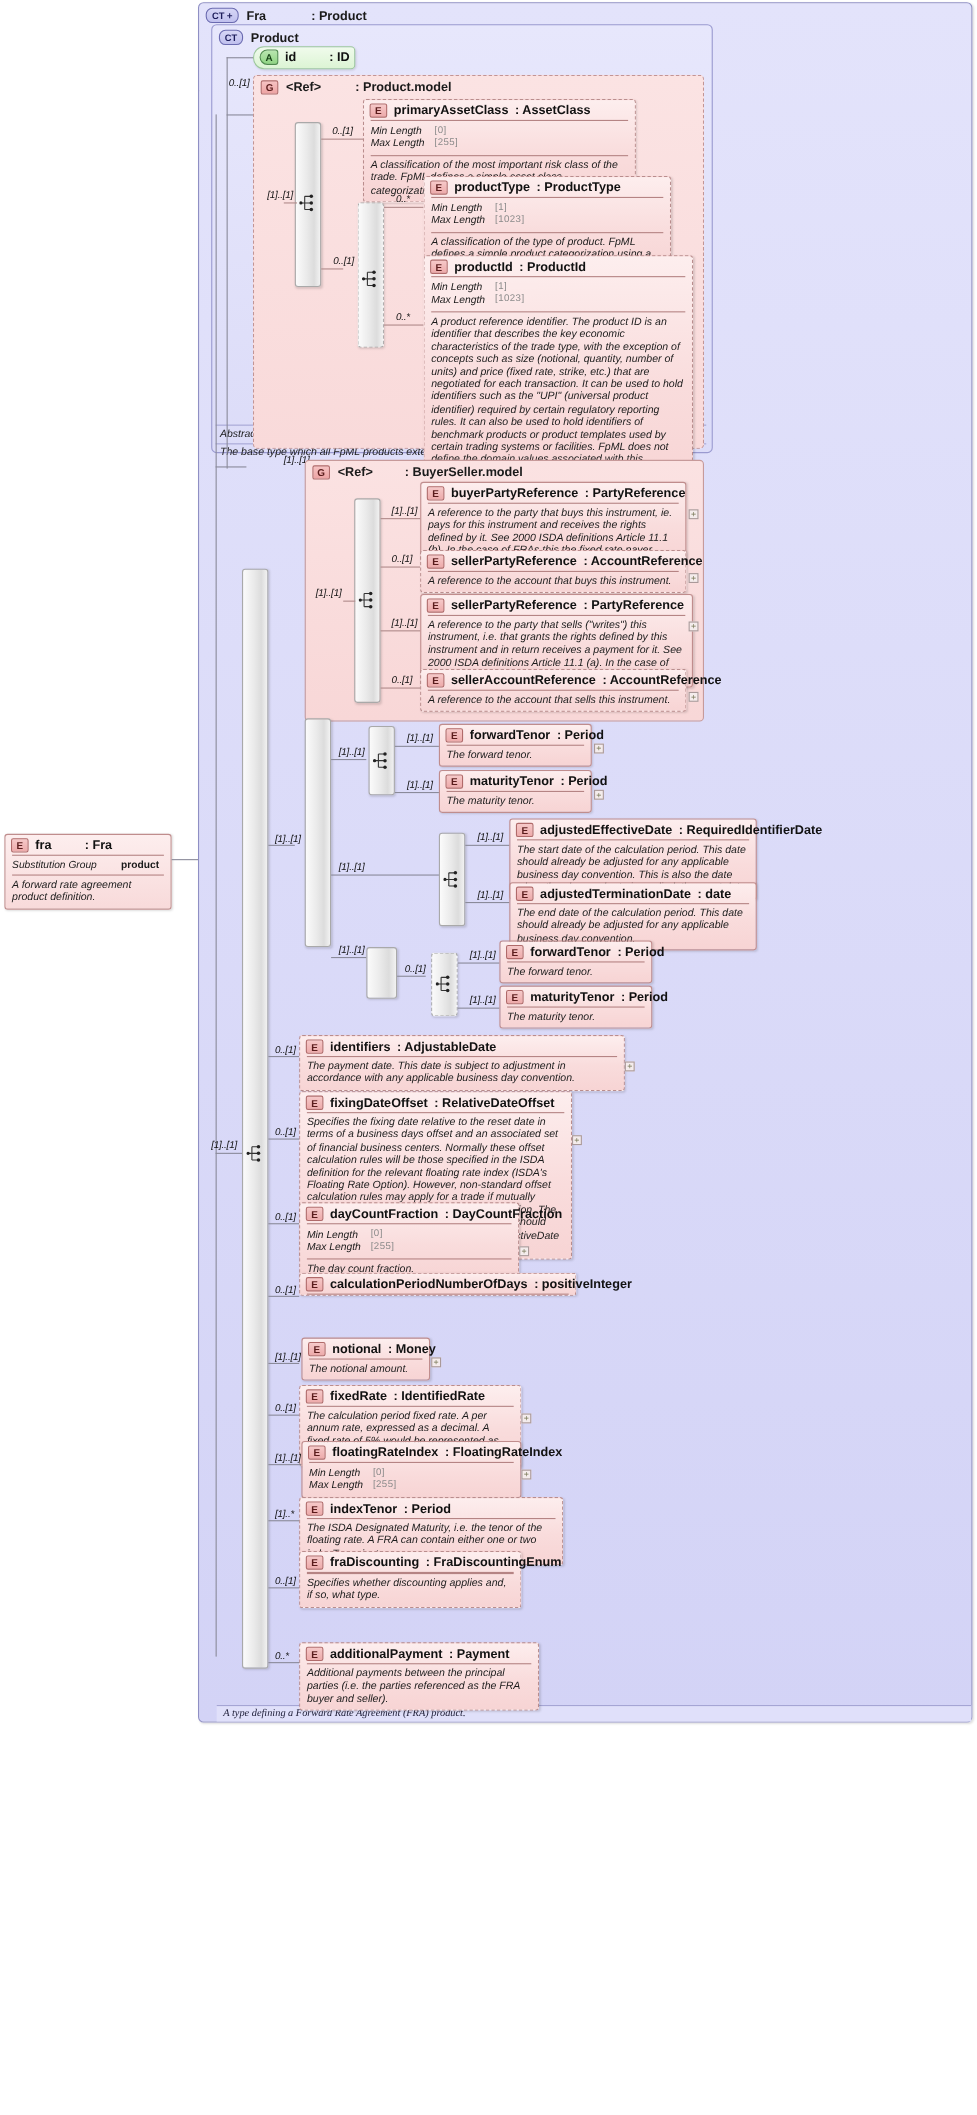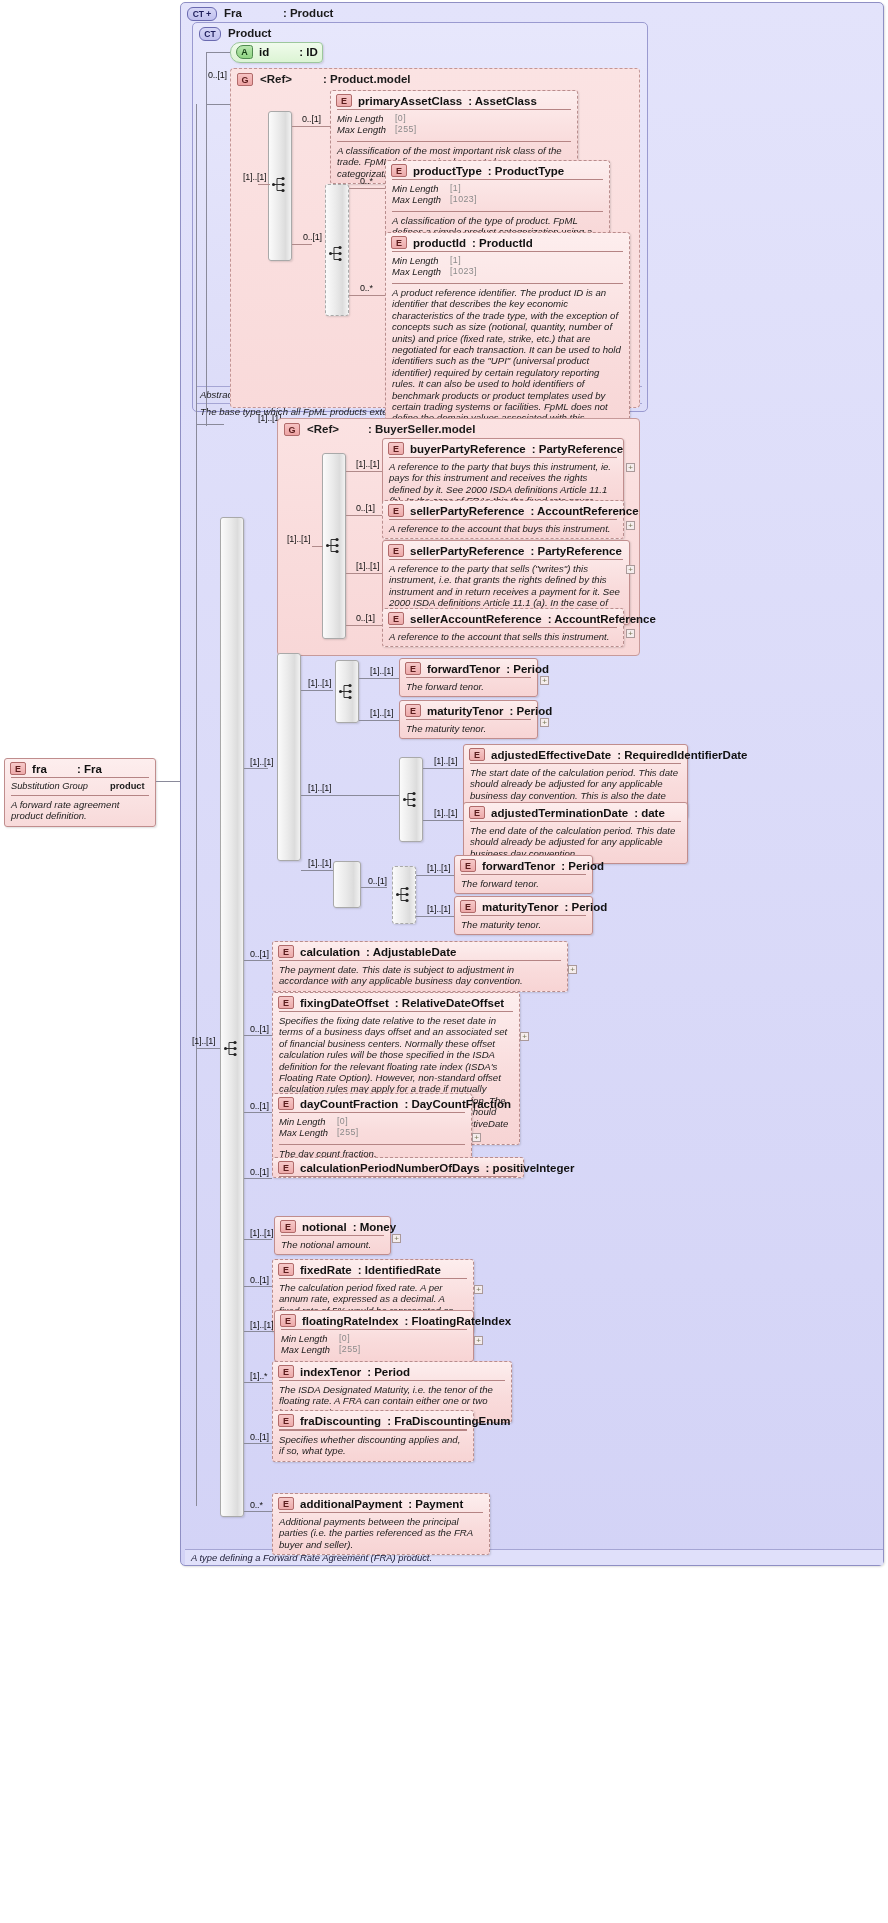--- a/index.html
+++ b/index.html
@@ -89,41 +89,41 @@
     background: linear-gradient(to bottom,#e7e7fc 0%, #dcdcf8 100%);
   }
   .cont.grp {
     border:1px dashed #c29595;
     background: linear-gradient(to bottom,#fbe3e3 0%, #f9dada 100%);
     border-radius:4px;
   }
   .cont.grp.solid { border-style:solid; border-color:#c79a9a;
     background: linear-gradient(to bottom,#fbe2e2 0%, #f8d7d7 100%); }
   .cont-hd {
-    display:flex; align-items:flex-start; gap:7px;
+    display:flex; align-items:flex-end; gap:7px;
     padding:4px 0 0 6px; font-weight:bold; font-size:11.5px;
   }
   .cont-ft {
-    position:absolute; left:4px; right:0; bottom:0;
+    position:absolute; left:16px; right:0; bottom:0;
     border-top:1px solid #a5a5d4;
     background:#e0e0fa;
-    font-style:italic; font-size:9.4px; padding:2px 6px; color:#20203a;
+    font-style:italic; font-size:9.4px; padding:2px 6px; color:#20203a;font-family:Liberation Serif, serif;
   }
   .abstract-row {
     position:absolute; font-size:9.5px;
   }
   .abstract-row .lbl { font-style:italic; }
   .abstract-row .val { font-weight:bold; }
 
   
   .hline { position:absolute; height:1px; background:#8a8a9a; }
   .vline { position:absolute; width:1px; background:#8a8a9a; }
   .hline.p { background:#b08a8a; }
   .card {
-    position:absolute; font-size:9px; color:#111;
+    position:absolute; font-style:italic; font-size:9px; color:#111;
     white-space:nowrap; letter-spacing:-.2px;text-align:right;
   }
 
   
   .seqbar {
     position:absolute;
     border:1px solid #a9a9a9; border-radius:3px;
     background: linear-gradient(to right,#fbfbfb 0%,#eaeaea 45%,#dcdcdc 75%,#f2f2f2 100%);
     box-shadow:1px 1px 2px rgba(0,0,0,.13);
   }
@@ -563,21 +563,21 @@
   <div class="node-body">
       <div class="desc">The maturity tenor.</div>
     </div>
 </div>
 
 <div class="hline" style="left:244px; top:960px; width:28px;"></div>
 <div class="card" style="left:250px; top:949px;">0..[1]</div>
 <div class="node opt" style="left:272px; top:941px; width:296px;">
   <div class="node-hd">
     <span class="bdg">E</span>
-    <span>calculation</span>
+    <span>identifiers</span>
     <span>: AdjustableDate</span>
   </div>
   <div class="node-sep"></div>
   <div class="node-body">
       <div class="desc">The payment date. This date is subject to adjustment in accordance with any applicable business day convention.</div>
     </div>
 </div>
 <div class="expand" style="left:568px; top:965px;">+</div>
 
 <div class="hline" style="left:244px; top:1035px; width:28px;"></div>

